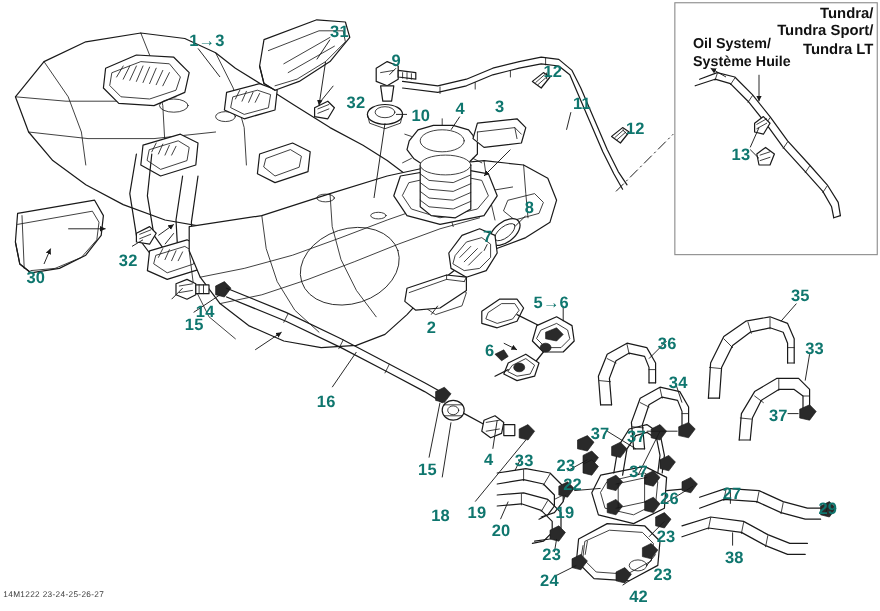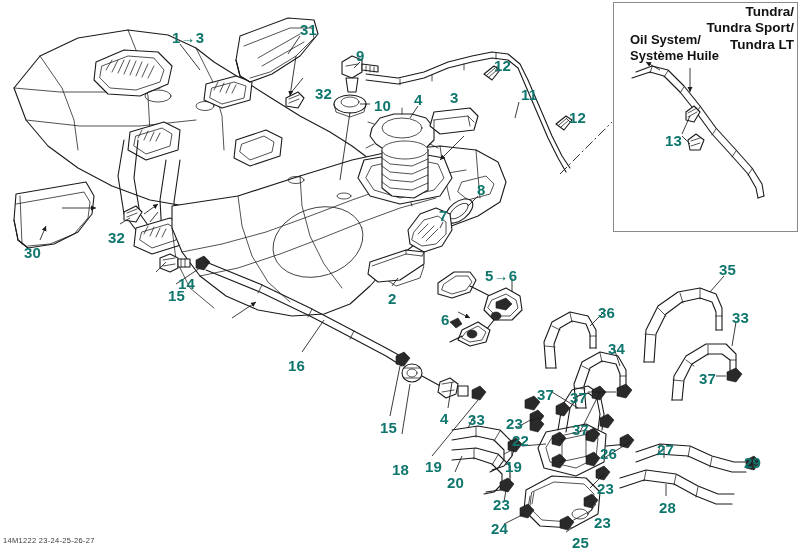--- a/index.html
+++ b/index.html
@@ -476,23 +476,23 @@
       <div class="lbl" style="left: 447px; top: 475px;">20</div>
       <div class="lbl" style="left: 505px; top: 459px;">19</div>
       <div class="lbl" style="left: 506px; top: 416px;">23</div>
       <div class="lbl" style="left: 512px; top: 433px;">22</div>
       <div class="lbl" style="left: 572px; top: 422px;">37</div>
       <div class="lbl" style="left: 600px; top: 446px;">26</div>
       <div class="lbl" style="left: 493px; top: 497px;">23</div>
       <div class="lbl" style="left: 597px; top: 481px;">23</div>
       <div class="lbl" style="left: 594px; top: 515px;">23</div>
       <div class="lbl" style="left: 491px; top: 521px;">24</div>
-      <div class="lbl" style="left: 572px; top: 535px;">25</div>
+      <div class="lbl" style="left: 572px; top: 535px;">42</div>
       <div class="lbl" style="left: 657px; top: 442px;">27</div>
-      <div class="lbl" style="left: 659px; top: 500px;">28</div>
+      <div class="lbl" style="left: 659px; top: 500px;">38</div>
       <div class="lbl" style="left: 744px; top: 455px;">29</div>
       <div class="lbl" style="left: 598px; top: 305px;">36</div>
       <div class="lbl" style="left: 608px; top: 341px;">34</div>
       <div class="lbl" style="left: 570px; top: 390px;">37</div>
       <div class="lbl" style="left: 537px; top: 387px;">37</div>
       <div class="lbl" style="left: 719px; top: 262px;">35</div>
       <div class="lbl" style="left: 732px; top: 310px;">33</div>
       <div class="lbl" style="left: 699px; top: 371px;">37</div>
       <div class="lbl" style="left: 665px; top: 133px;">13</div>
     </div>

